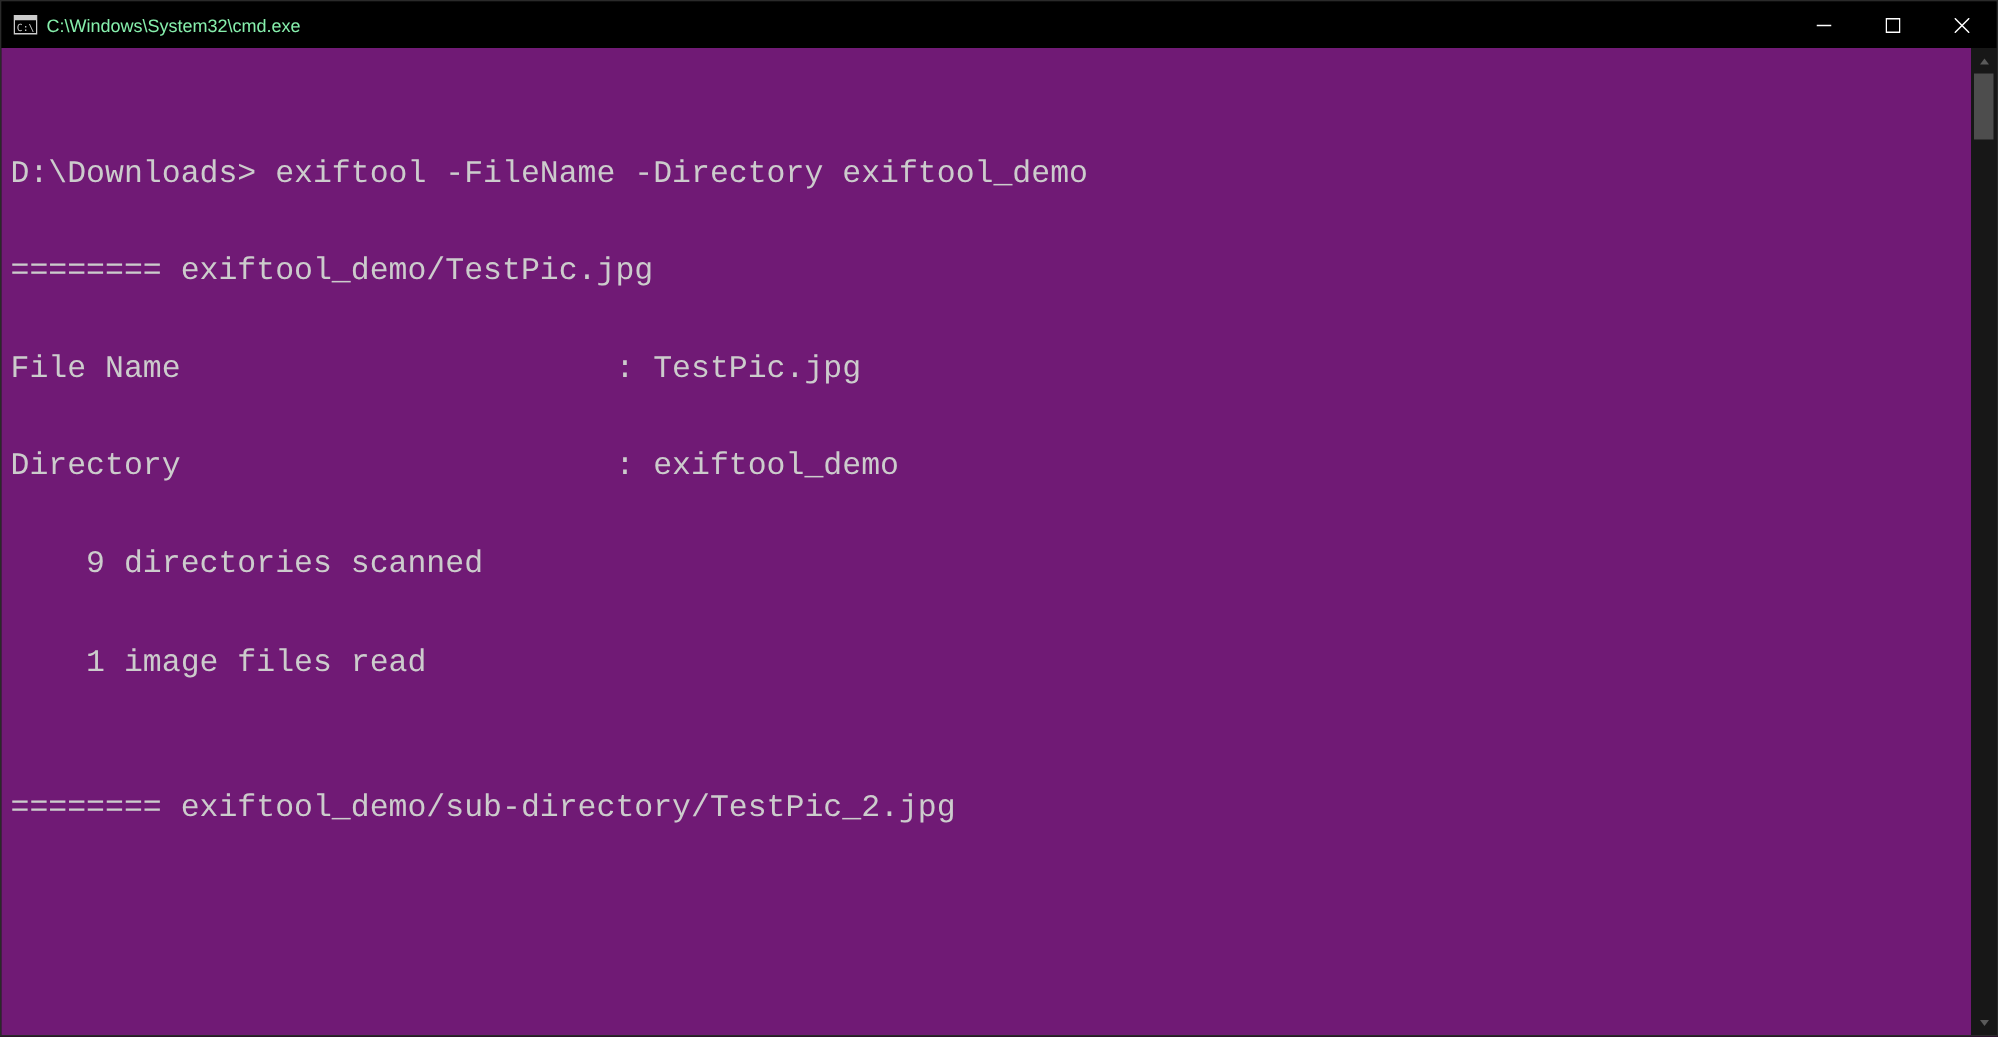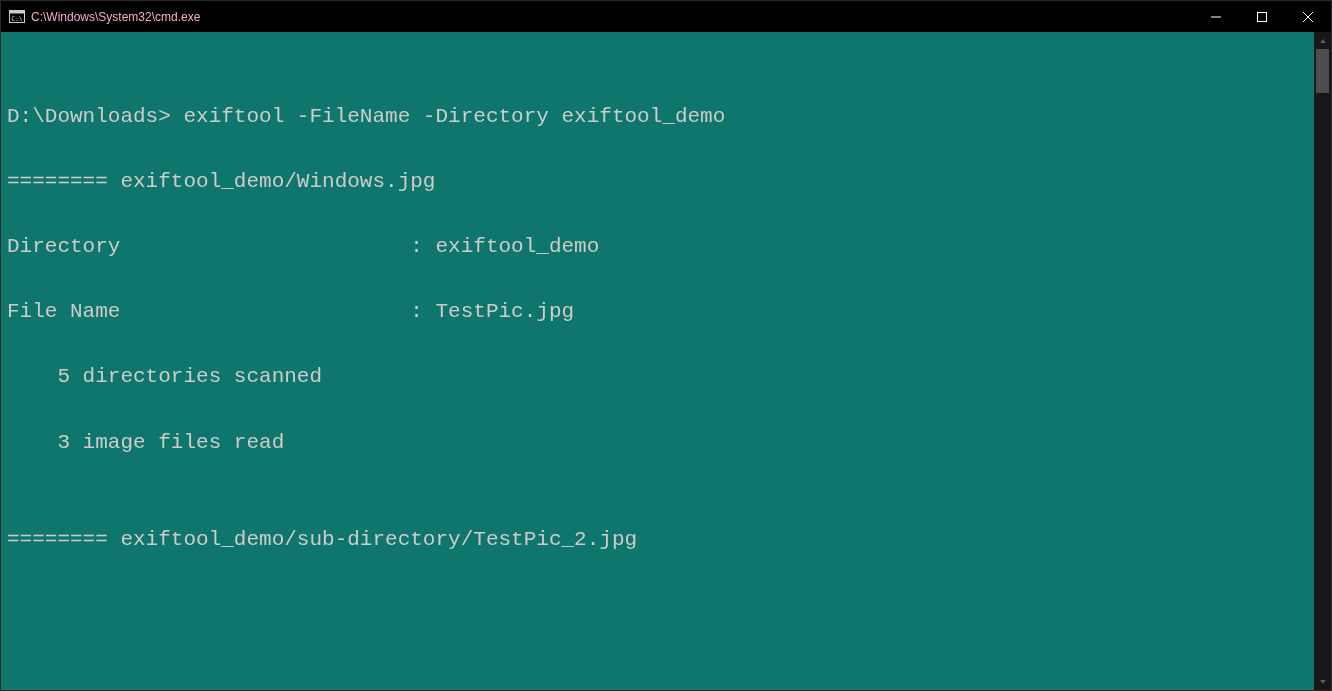--- a/index.html
+++ b/index.html
@@ -26,21 +26,21 @@
     font-size: 12px;
     user-select: none;
   }
   .title-icon {
     width: 16px; height: 16px;
     margin-left: 8px; margin-right: 6px;
     display: flex; align-items: center; justify-content: center;
   }
   .title-text {
     flex: 0 0 auto;
-    color: #f9a8d4;
+    color: #86efac;
     font-size: 12px;
     font-weight: 400;
   }
   .title-spacer { flex: 1 1 auto; }
   .win-controls {
     display: flex;
     height: 100%;
   }
   .win-btn {
     width: 46px;
@@ -50,21 +50,21 @@
     justify-content:center;
     color:#fff;
   }
   .client {
     flex: 1 1 auto;
     display:flex;
     min-height:0;
   }
   .terminal {
     flex: 1 1 auto;
-    background: #0f766e;
+    background: #701a75;
     color: #cccccc;
     font-family: Consolas, "Courier New", monospace;
     font-size: 21px;
     line-height: 1.55;
     padding: 4px 6px 6px 6px;
     white-space: pre;
     overflow: hidden;
   }
   .scrollbar-track {
     width: 17px;
@@ -118,25 +118,25 @@
             <path d="M0 0 L10 10 M10 0 L0 10" stroke="#ffffff" stroke-width="1"></path>
           </svg>
       </div>
     </div>
   </div>
 
   <div class="client">
     <div class="terminal">
 <div class="cmd-line"></div>
 <div class="cmd-line">D:\Downloads&gt; exiftool -FileName -Directory exiftool_demo</div>
-<div class="cmd-line">======== exiftool_demo/Windows.jpg</div>
+<div class="cmd-line">======== exiftool_demo/TestPic.jpg</div>
+<div class="cmd-line">File Name                       : TestPic.jpg</div>
 <div class="cmd-line">Directory                       : exiftool_demo</div>
-<div class="cmd-line">File Name                       : TestPic.jpg</div>
-<div class="cmd-line">    5 directories scanned</div>
-<div class="cmd-line">    3 image files read</div>
+<div class="cmd-line">    9 directories scanned</div>
+<div class="cmd-line">    1 image files read</div>
 <div class="cmd-line"></div>
 <div class="cmd-line">======== exiftool_demo/sub-directory/TestPic_2.jpg</div>
 
 
 
 
 
 
 <div class="cmd-line"></div>
 

